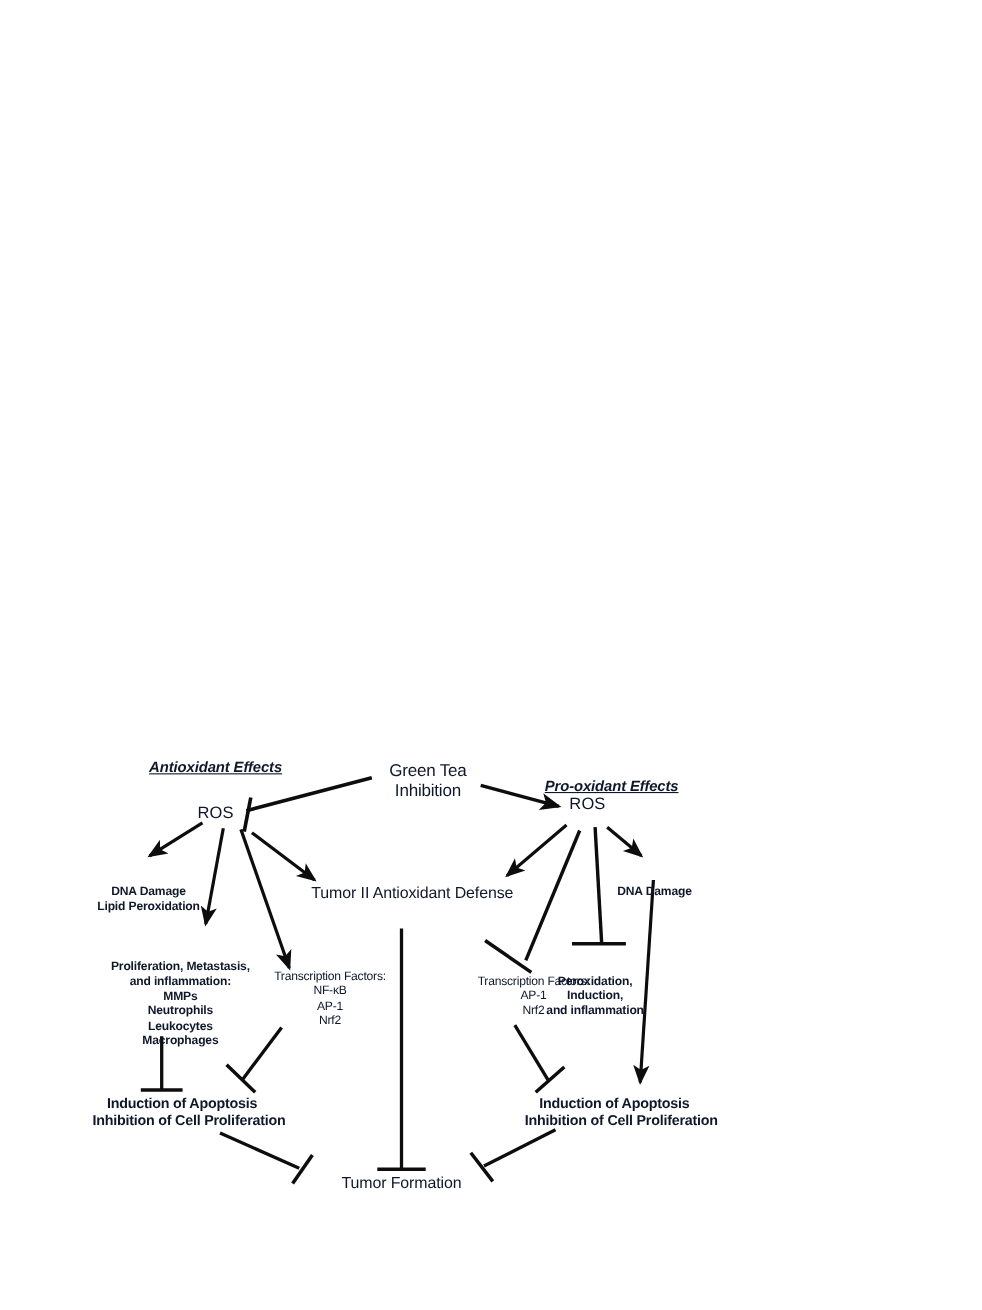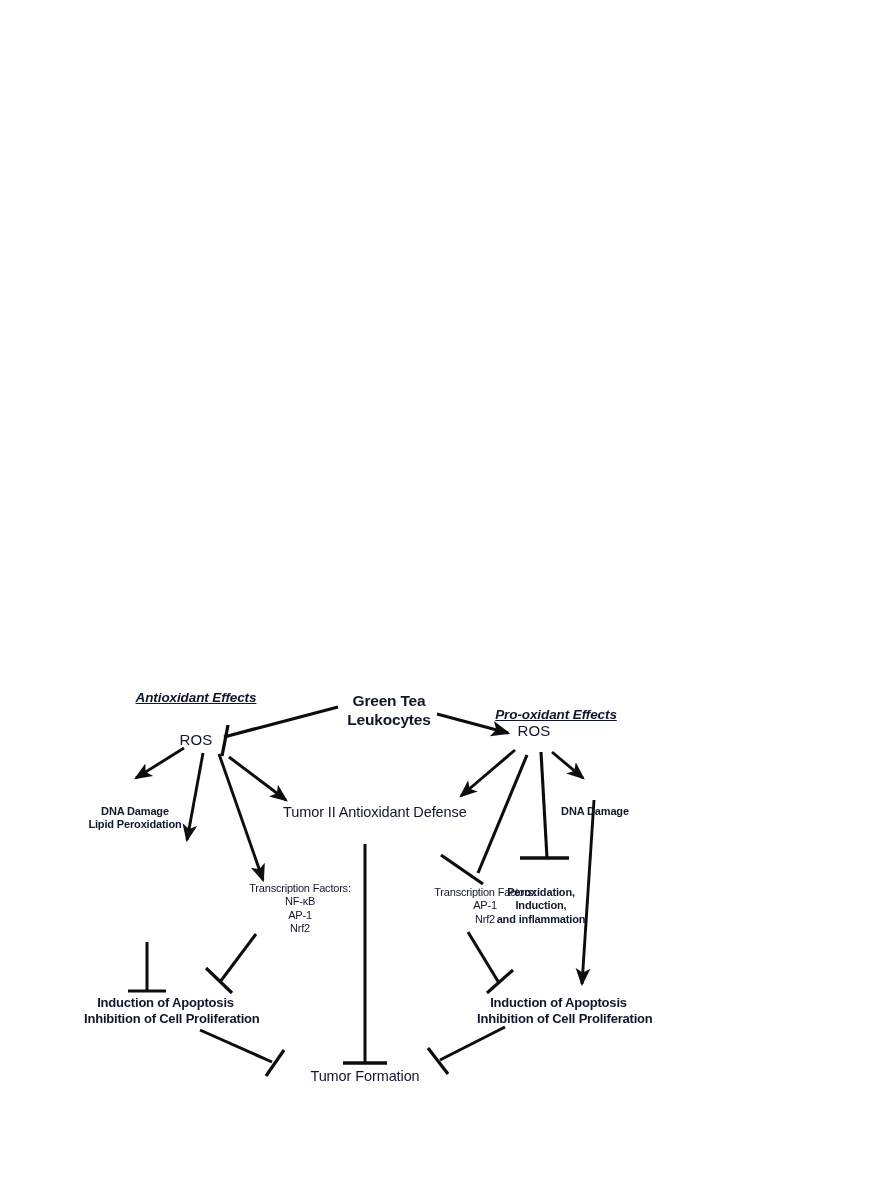--- a/index.html
+++ b/index.html
@@ -44,21 +44,21 @@
   
   .section-header {
     font-weight: bold;
     font-style: italic;
     font-size: 13.5px;
     text-decoration: underline;
     letter-spacing: -0.1px;
   }
   
   .source-title {
-    font-weight: bold;
+    font-weight: normal;
     font-size: 15.5px;
     letter-spacing: -0.2px;
   }
   .ros-label {
     font-size: 15px;
     font-weight: normal;
     letter-spacing: 0.1px;
   }
   .mid-label {
     font-size: 14.5px;
@@ -144,40 +144,48 @@
 
     </g>
   </svg>
 
   <div class="node section-header" style="left:132px; top:690px; width:128px;">
     <span class="line">Antioxidant Effects</span>
   </div>
 
   <div class="node source-title" style="left:330px; top:692px; width:118px;">
     <span class="line">Green Tea</span>
-    <span class="line">Leukocytes</span>
+    <span class="line">Inhibition</span>
   </div>
 
   <div class="node section-header" style="left:494px; top:690px; width:124px;margin-top:17px;">
     <span class="line">Pro-oxidant Effects</span>
   </div>
 
   <div class="node ros-label" style="left:170px; top:731px; width:52px;">
     <span class="line">ROS</span>
   </div>
 
   <div class="node small-label" style="left:78px; top:781px; width:114px;">
     <span class="line">DNA Damage</span>
     <span class="line">Lipid Peroxidation</span>
   </div>
 
   <div class="node mid-label" style="left:283px; top:804px; width:176px;">
     <span class="line">Tumor II Antioxidant Defense</span>
   </div>
 
+  <div class="node small-label" style="left:90px; top:849px; width:148px;">
+    <span class="line">Proliferation, Metastasis,</span>
+    <span class="line">and inflammation:</span>
+    <span class="line">MMPs</span>
+    <span class="line">Neutrophils</span>
+    <span class="line">Leukocytes</span>
+    <span class="line">Macrophages</span>
+  </div>
 
   <div class="node tf-label" style="left:211px; top:882px; width:114px;">
     <span class="line">Transcription Factors:</span>
     <span class="line">NF-κB</span>
     <span class="line">AP-1</span>
     <span class="line">Nrf2</span>
   </div>
 
   <div class="node apoptosis-label" style="left:84px; top:995px; width:163px;">
     <span class="line">Induction of Apoptosis</span>

